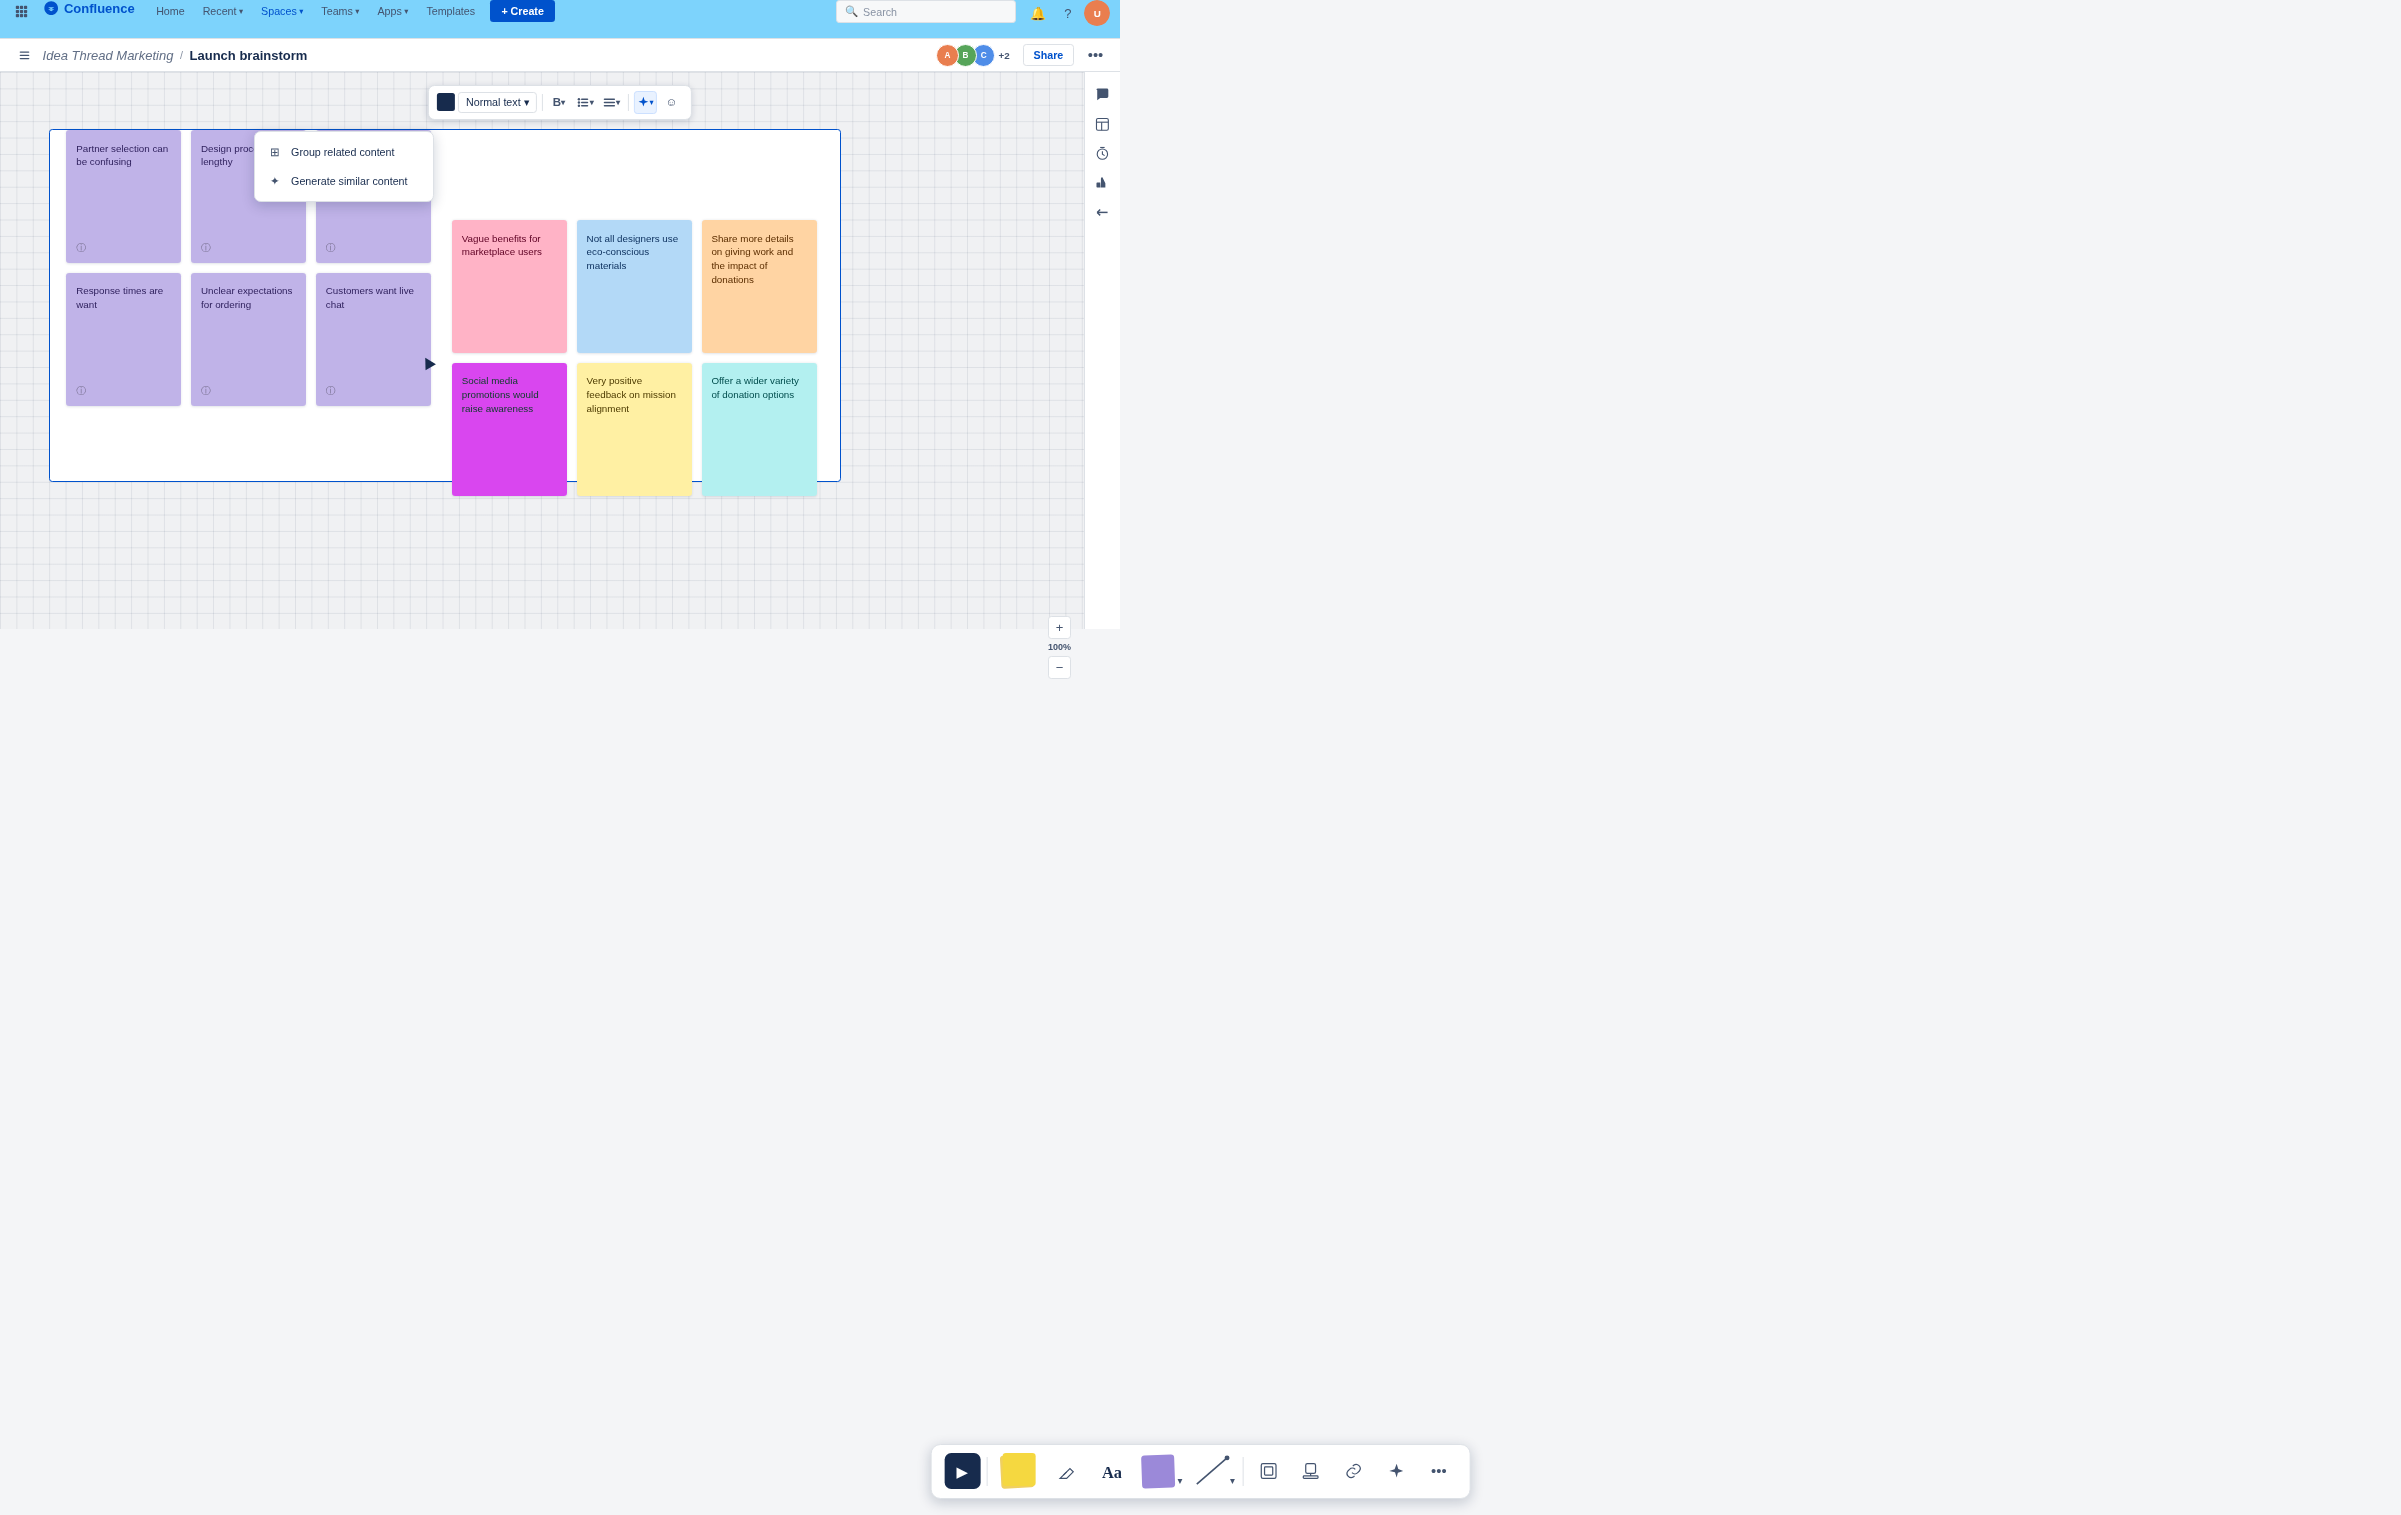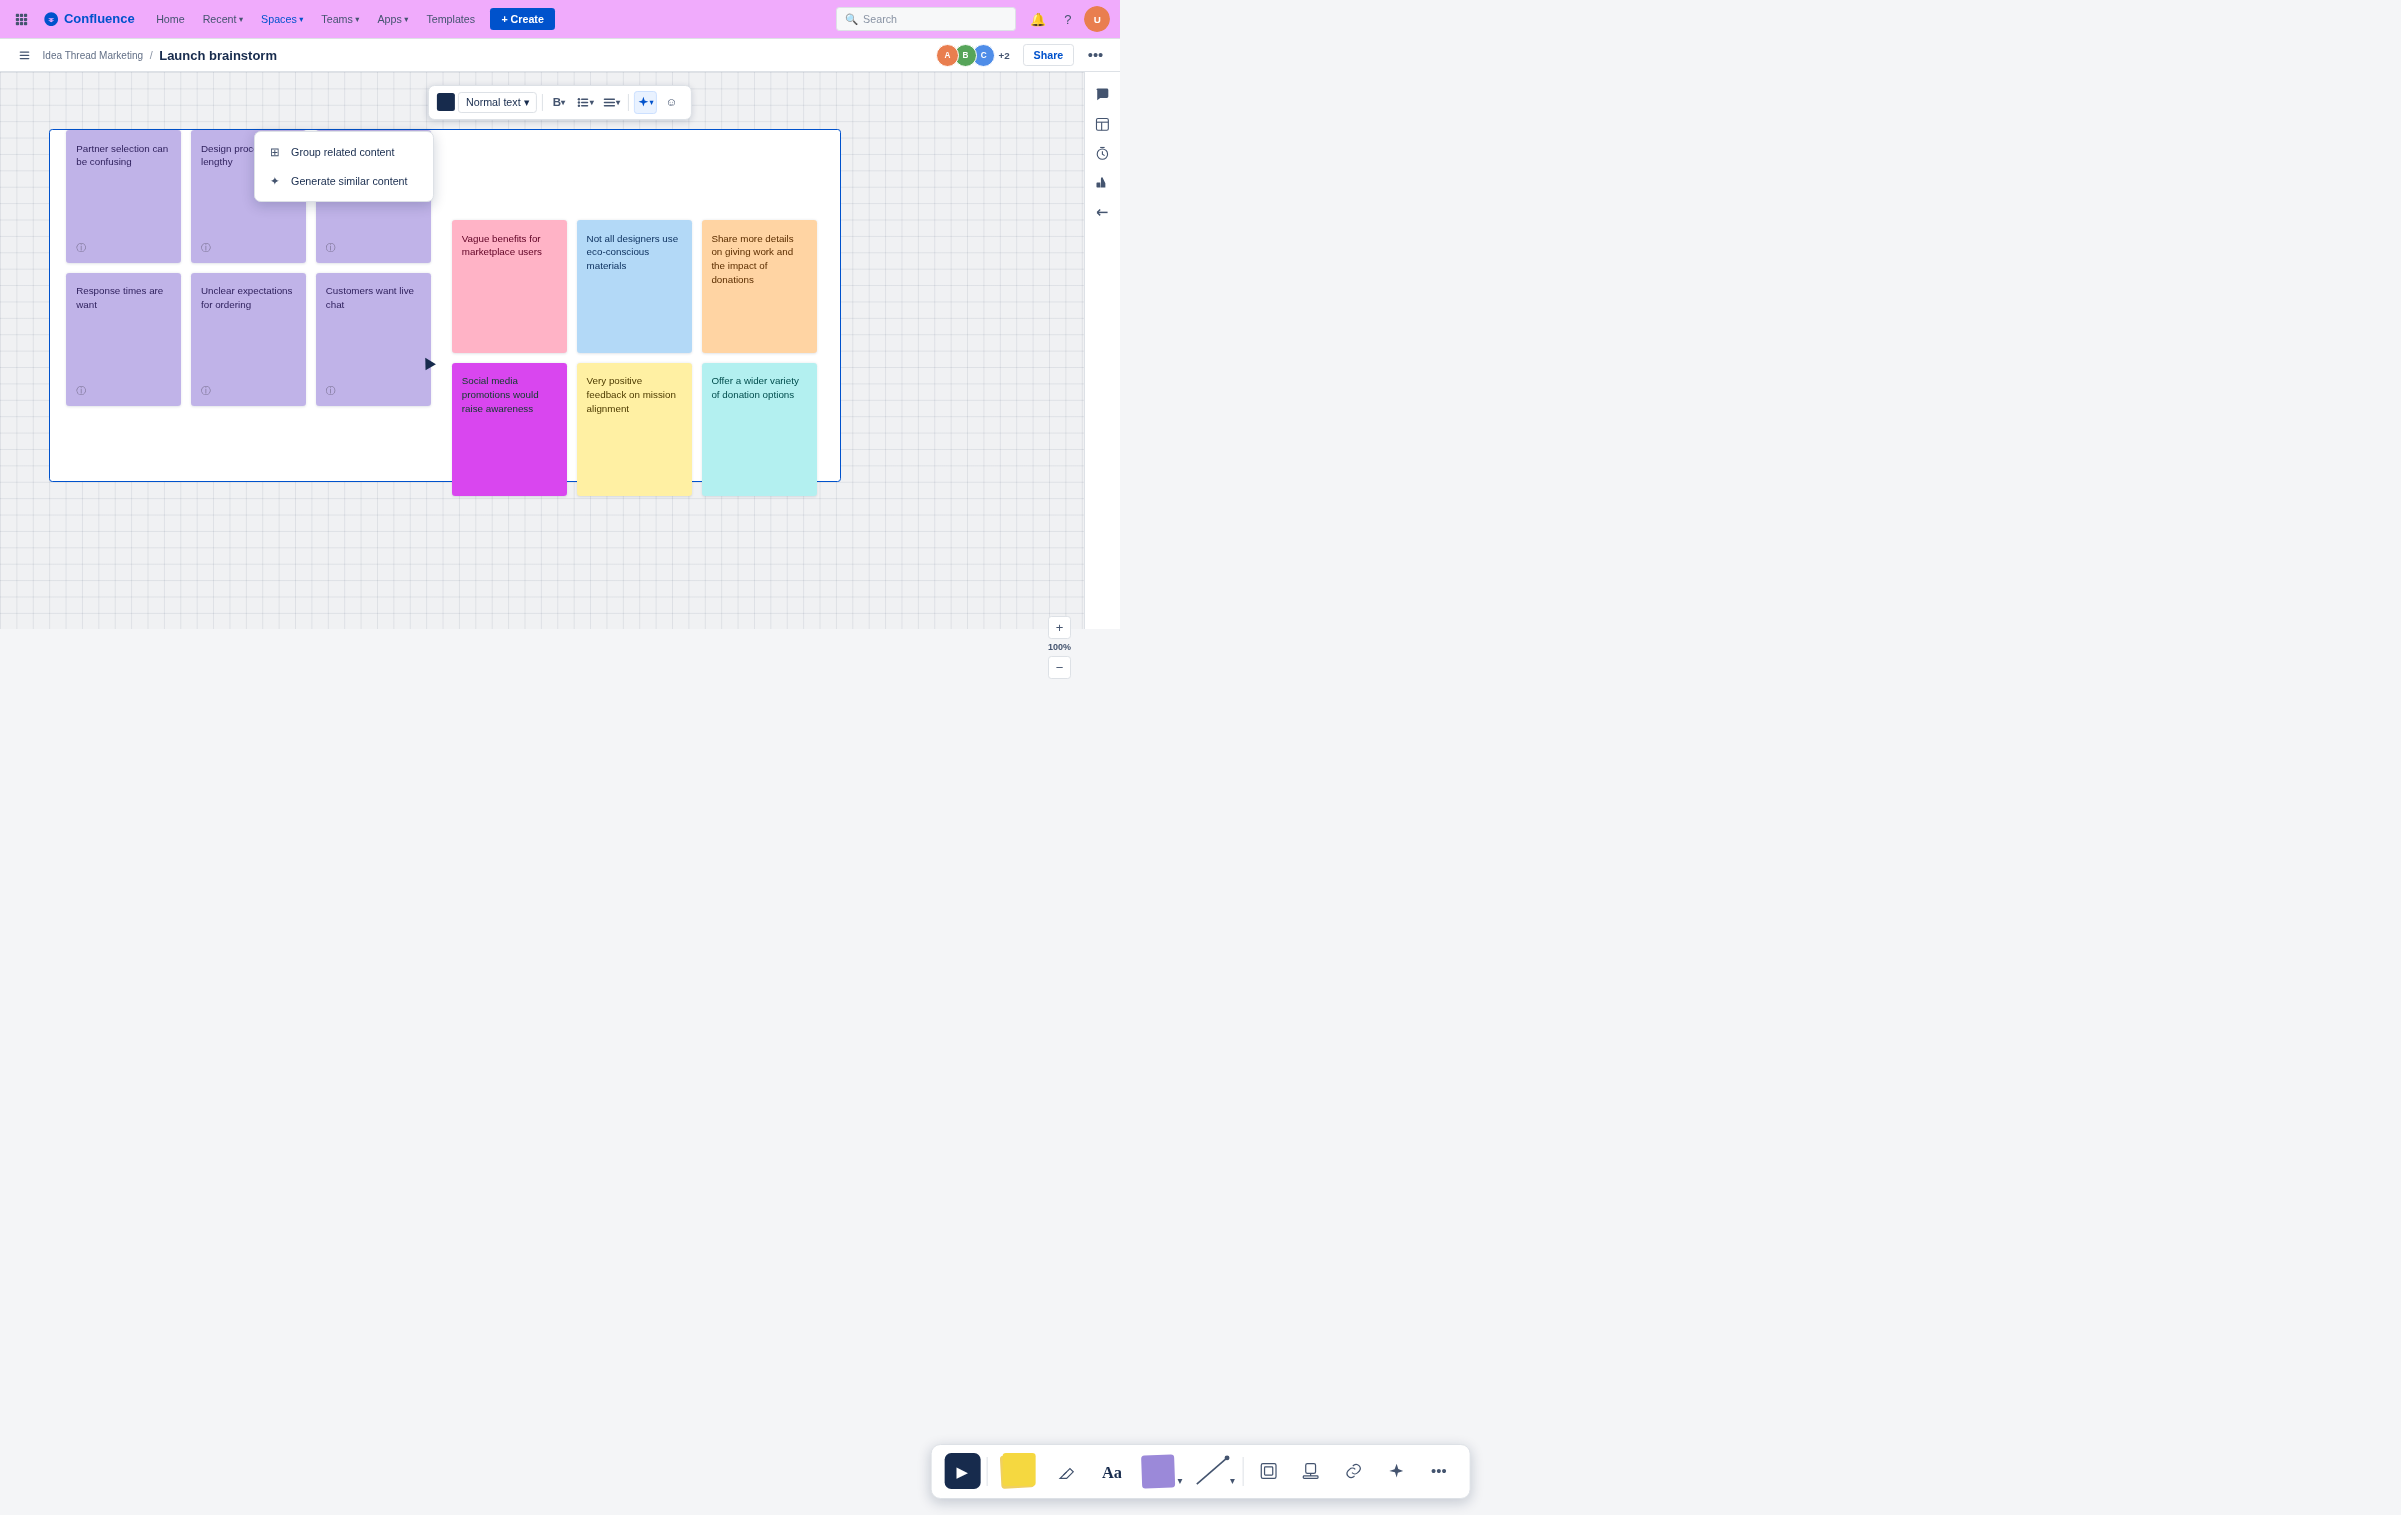--- a/index.html
+++ b/index.html
@@ -7,25 +7,25 @@
       font-family: -apple-system, BlinkMacSystemFont, 'Segoe UI', sans-serif;
       background: #f4f5f7;
       width: 1120px;
       height: 695px;
       overflow: hidden;
       position: relative;
     }
 
     
     .topnav {
-      background: #f0abfc;
+      background: #7dd3fc;
       border-bottom: 0.8px solid #dde1e6;
       height: 39px;
       display: flex;
-      align-items: center;
+      align-items: flex-start;
       padding: 0 9.8px;
       gap: 3.3px;
       position: relative;
       z-index: 100;
     }
     .nav-grid-icon {
       width: 23px; height: 23px;
       display: flex; align-items: center; justify-content: center;
       cursor: pointer; color: #44546f;
       font-size: 13px; border-radius: 3.3px;
@@ -100,21 +100,21 @@
       padding: 0 13px;
       gap: 6.6px;
     }
     .sidebar-toggle {
       width: 23px; height: 23px;
       display: flex; align-items: center; justify-content: center;
       color: #44546f; cursor: pointer; border-radius: 3.3px;
       font-size: 11.5px;
     }
     .breadcrumb-text {
-      font-size: 10px; color: #626f86;
+      font-size: 13px; color: #626f86; font-style: italic;
     }
     .breadcrumb-title {
       font-size: 13px; font-weight: 600; color: #172b4d;
     }
     .breadcrumb-spacer { flex: 1; }
     .collab-avatars {
       display: flex; align-items: center;
     }
     .collab-avatar {
       width: 23px; height: 23px;

